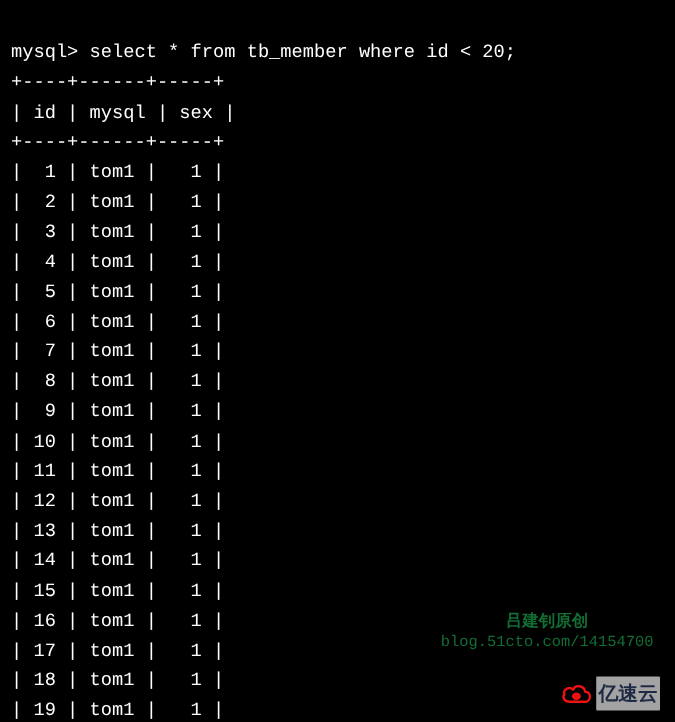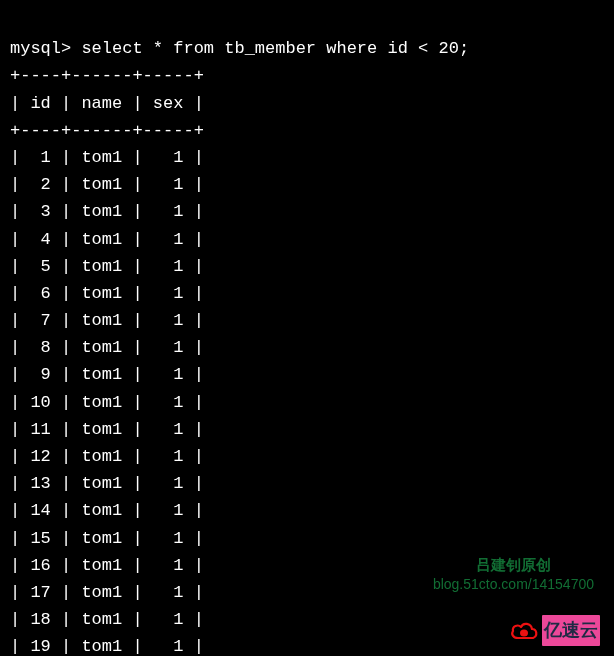--- a/index.html
+++ b/index.html
@@ -33,49 +33,49 @@
       font-size: 14px;
       line-height: 1.35;
       opacity: 0.85;
       pointer-events: none;
     }
     .watermark-text .l1 {
       font-weight: 600;
       font-size: 15px;
     }
     .watermark-text .l2 {
-      font-family: Liberation Sans, sans-serif;
+      font-family: Liberation Mono, monospace;
       font-size: 14px;
     }
     .logo {
       position: absolute;
       right: 14px;
       bottom: 10px;
       display: flex;
       align-items: center;
       gap: 3px;
       font-family: Arial, "Microsoft YaHei", sans-serif;
       font-size: 18px;
       font-weight: 700;
       pointer-events: none;
     }
     .logo .logo-text {
       color: #1f2a44;
-      background: #ec4899;
+      background: #a3a3a3;
       padding: 1px 2px;
       border-radius: 1px;
     }
   </style>
 </head>
 <body>
 
 <div class="terminal">
 <span><span>mysql&gt;</span> <span>select * from tb_member where id &lt; 20;</span></span>
 <span>+----+------+-----+</span>
-<span id="header-row">| id | name | sex |</span>
+<span id="header-row">| id | mysql | sex |</span>
 <span>+----+------+-----+</span>
 <span id="data-rows">|  1 | tom1 |   1 |
 |  2 | tom1 |   1 |
 |  3 | tom1 |   1 |
 |  4 | tom1 |   1 |
 |  5 | tom1 |   1 |
 |  6 | tom1 |   1 |
 |  7 | tom1 |   1 |
 |  8 | tom1 |   1 |
 |  9 | tom1 |   1 |

